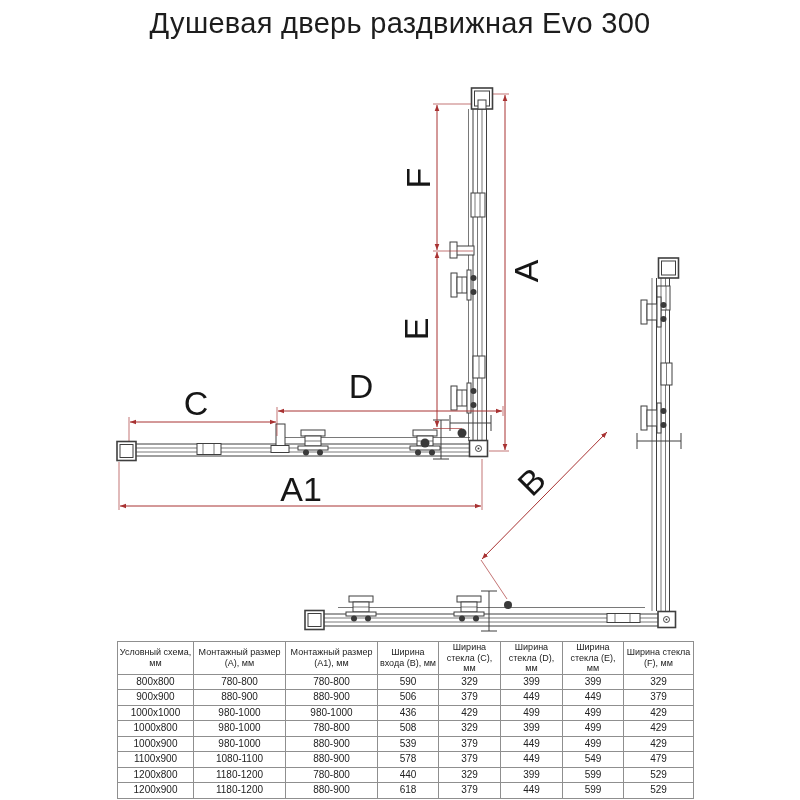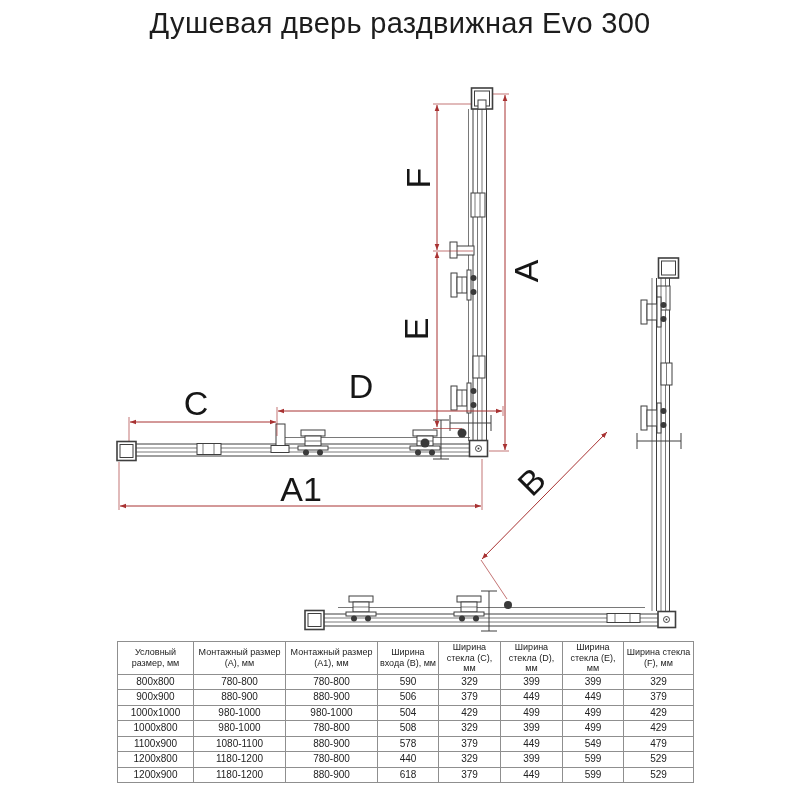--- a/index.html
+++ b/index.html
@@ -251,21 +251,21 @@
         <col style="width:92px">
         <col style="width:92px">
         <col style="width:61px">
       <col style="width:62px">
         <col style="width:62px">
         <col style="width:61px">
         <col style="width:70px">
     </colgroup>
     <thead>
       <tr id="thead-row">
-          <th>Условный размер, мм</th>
+          <th>Условный схема, мм</th>
           <th>Монтажный размер (A), мм</th>
           <th>Монтажный размер (A1), мм</th>
           <th>Ширина входа (B), мм</th>
           <th>Ширина стекла (C), мм</th>
           <th>Ширина стекла (D), мм</th>
           <th>Ширина стекла (E), мм</th>
           <th>Ширина стекла (F), мм</th>
         </tr>
     </thead>
     <tbody id="tbody">
@@ -286,37 +286,47 @@
           <td>506</td>
           <td>379</td>
           <td>449</td>
           <td>449</td>
           <td>379</td>
         </tr>
         <tr>
           <td>1000x1000</td>
           <td>980-1000</td>
           <td>980-1000</td>
-          <td>504</td>
+          <td>436</td>
           <td>429</td>
           <td>499</td>
           <td>499</td>
           <td>429</td>
         </tr>
         <tr>
           <td>1000x800</td>
           <td>980-1000</td>
           <td>780-800</td>
           <td>508</td>
           <td>329</td>
           <td>399</td>
           <td>499</td>
           <td>429</td>
         </tr>
         <tr>
+          <td>1000x900</td>
+          <td>980-1000</td>
+          <td>880-900</td>
+          <td>539</td>
+          <td>379</td>
+          <td>449</td>
+          <td>499</td>
+          <td>429</td>
+        </tr>
+        <tr>
           <td>1100x900</td>
           <td>1080-1100</td>
           <td>880-900</td>
           <td>578</td>
           <td>379</td>
           <td>449</td>
           <td>549</td>
           <td>479</td>
         </tr>
         <tr>

